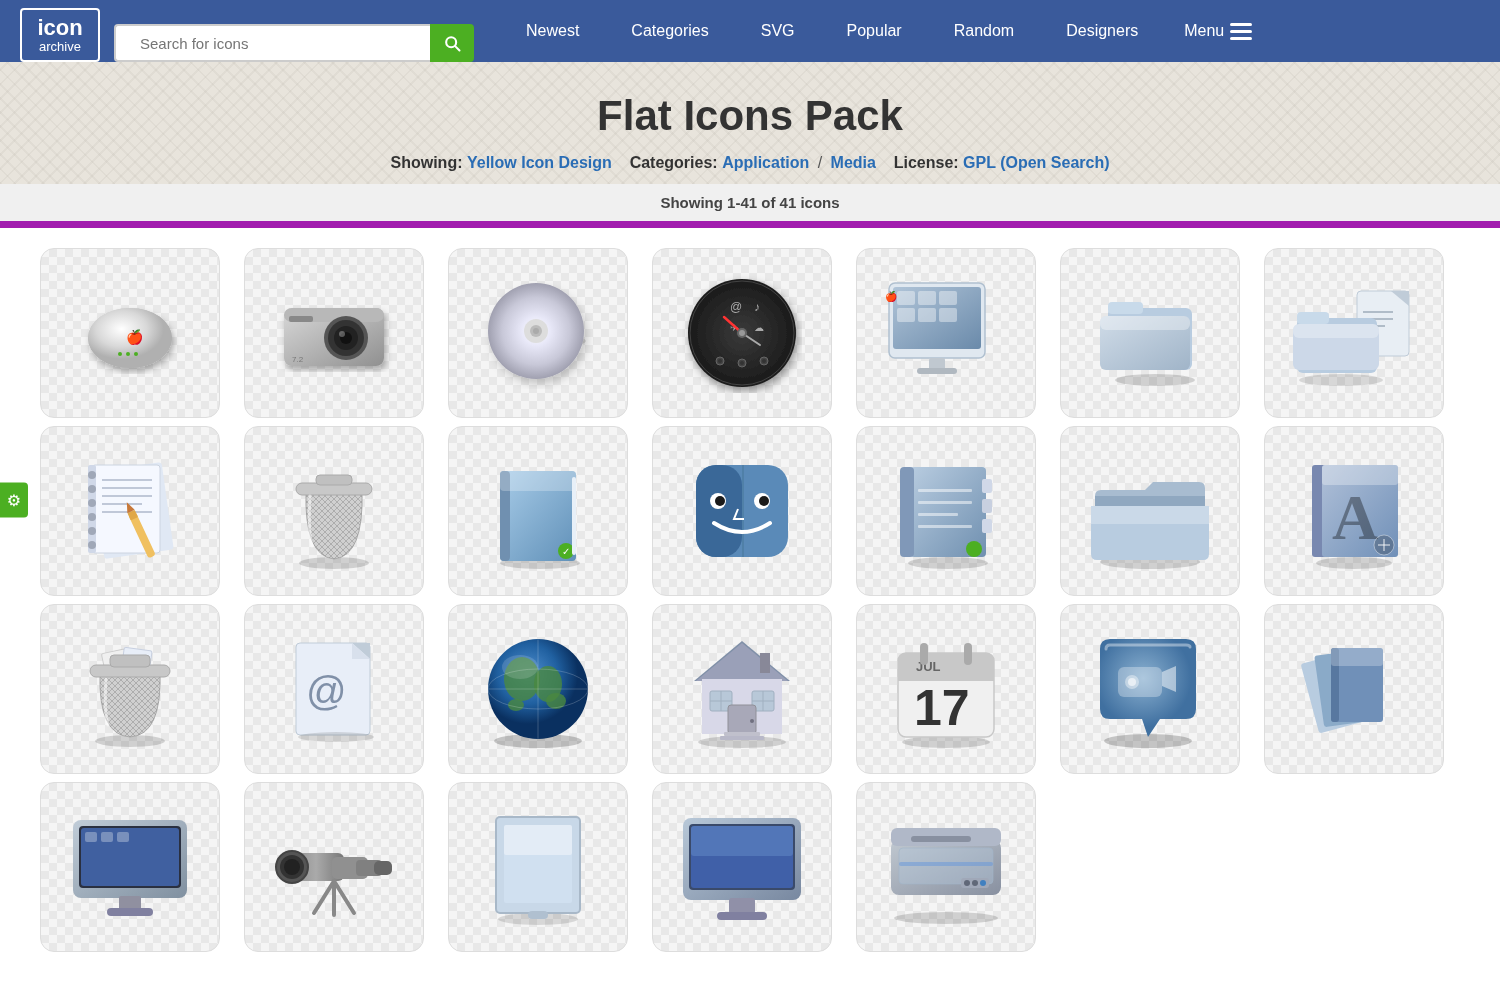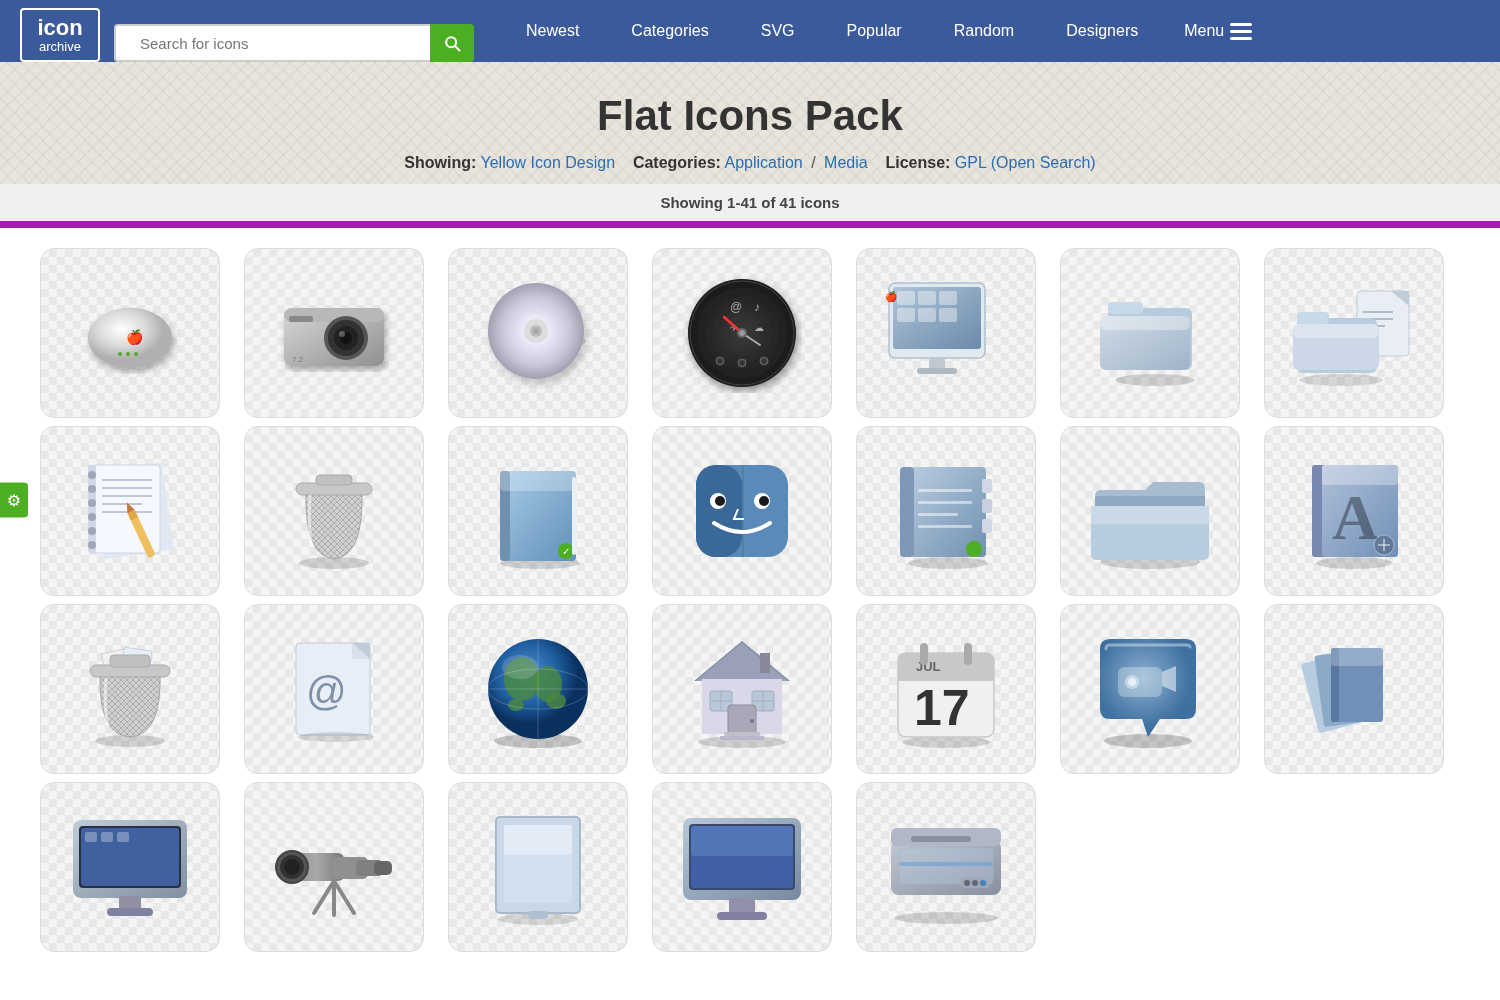--- a/index.html
+++ b/index.html
@@ -109,21 +109,21 @@
       font-size: 42px;
       font-weight: bold;
       color: #333;
       margin-bottom: 14px;
     }
     #pack-meta {
       font-size: 16px;
       color: #333;
     }
     #pack-meta .label { font-weight: bold; }
-    #pack-meta a { color: #2a6db5; text-decoration: none; }
+    #pack-meta a { color: #2a6db5; text-decoration: none; font-weight: bold; }
     #pack-meta .sep { margin: 0 4px; color: #555; }
 
     
     #showing-bar {
       background: #f0f0f0;
       border-bottom: 7px solid #a21caf;
       padding: 10px 20px;
       text-align: center;
       font-size: 15px;
       font-weight: bold;

